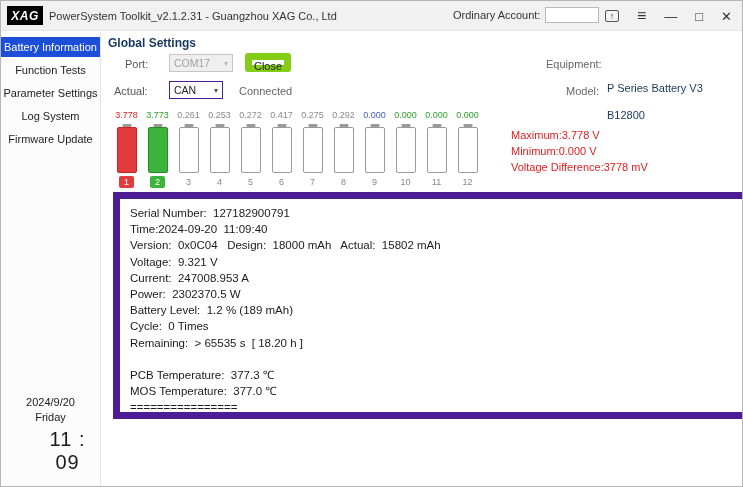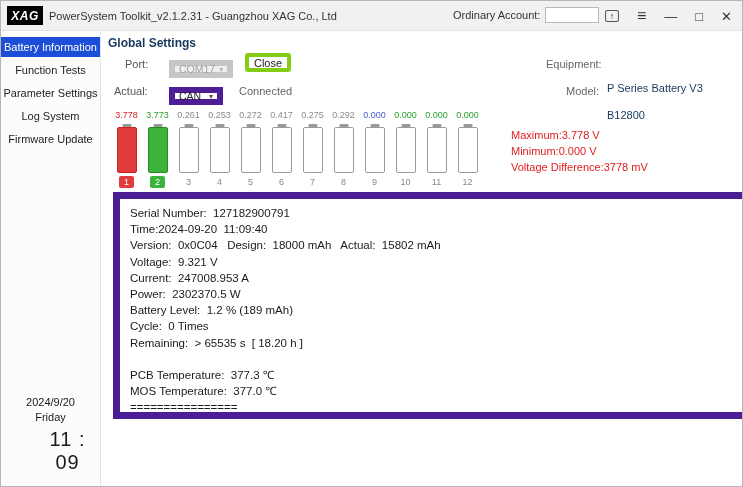--- a/index.html
+++ b/index.html
@@ -66,32 +66,31 @@
   .page-title {
     position:absolute; left:6px; top:4px; font-size:12px; font-weight:bold; color:#17375e;
   }
   .lbl { font-size:11px; color:#555; position:absolute; }
   .val-dark { font-size:11px; color:#17375e; position:absolute;margin-top:24px; }
   .port-label    { left:23px;  top:26px; }
   .channel-label { left:12px;  top:53px; }
   .combo {
     position:absolute; height:18px; font-size:10.5px;
     display:flex; align-items:center; justify-content:space-between;
-    padding:0 4px; border:6px solid #4c1d95; background:#fff; color:#222;
+    padding:0 4px; border:1px solid #4c1d95; background:#fff; color:#222;
     cursor:default;
-    margin-top:6px;
   }
   .combo .arrow { font-size:8px; color:#555; margin-left:4px; }
   .combo.disabled { background:#efefef; border-color:#c6c6c6; color:#a2a2a2; }
   .combo.disabled .arrow { color:#b5b5b5; }
   .combo-port    { left:67px; top:22px; width:64px; }
   .combo-channel { left:67px; top:49px; width:54px; }
   .close-btn {
     position:absolute; left:143px; top:21px; width:46px; height:19px;
-    border:4px solid #84cc16; border-radius:3px; background:#fdfdfd;
+    border:7px solid #84cc16; border-radius:3px; background:#fdfdfd;
     font-size:11px; color:#222; cursor:pointer;
     font-family:"Liberation Sans", sans-serif;
   }
   .connected { left:137px; top:53px; color:#666; }
   .equip-label { left:444px; top:26px; color:#666; }
   .equip-value { left:505px; top:26px; }
   .model-label { left:464px; top:53px; color:#666; }
   .model-value { left:505px; top:53px; }
   
   .cells { position:absolute; left:9px; top:78px; display:flex; }

